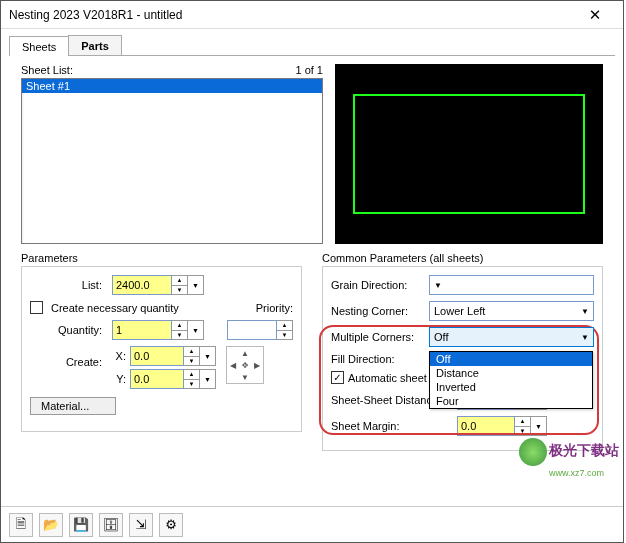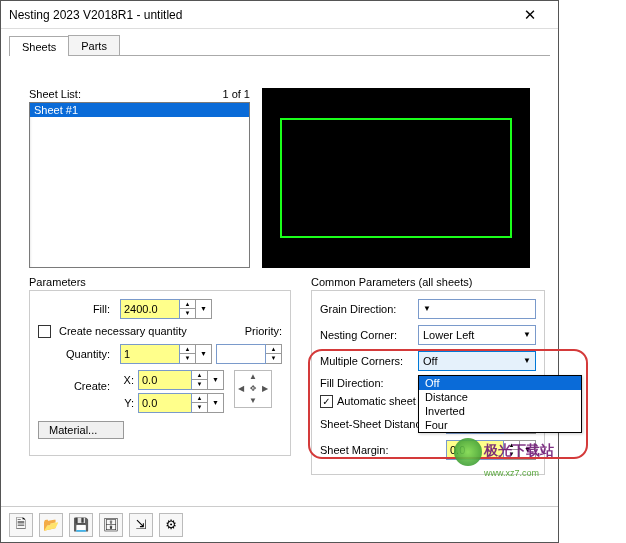--- a/index.html
+++ b/index.html
@@ -1,26 +1,26 @@
 <!DOCTYPE html>
 <html><head>
 <meta charset="utf-8">
 <style>
 * { box-sizing: border-box; font-family: "Segoe UI", Tahoma, sans-serif; font-size: 11px; }
 body { margin: 0; background: #fff; }
-.window { width: 559px; height: 543px; border: 1px solid #555; background: #fff; display: flex; flex-direction: column; }
+.window { width: 624px; height: 543px; border: 1px solid #555; background: #fff; display: flex; flex-direction: column; }
 .titlebar { height: 28px; display: flex; align-items: center; padding: 0 8px; border-bottom: 1px solid #ddd; }
 .titlebar .title { flex: 1; font-size: 12px; }
 .titlebar .close { width: 40px; text-align: center; font-size: 15px; cursor: default; }
 
 .tabs-row { display: flex; margin: 6px 8px 0; border-bottom: 1px solid #aaa; }
 .tab { padding: 4px 12px 3px; border: 1px solid #aaa; border-bottom: none; margin-right: -1px; background: #fff; position: relative; top: 1px; cursor: default; }
-.tab.inactive { background: #f4f4f4; top: 0; }
-
-.content { flex: 1; padding: 8px 28px; display: flex; flex-direction: column; justify-content: center; }
+.tab.inactive { background: #f4f4f4; top: 0; font-weight: bold; }
+
+.content { flex: 1; padding: 8px 20px; display: flex; flex-direction: column; }
 
 .upper { display: flex; gap: 12px; height: 180px; }
 .left-up { flex: 1; display: flex; flex-direction: column; }
 .listhdr { display: flex; justify-content: space-between; margin-bottom: 2px; }
 .listbox { flex: 1; border: 1px solid #7a7a7a; background: #fff; overflow: hidden; box-shadow: inset 1px 1px 2px rgba(0,0,0,0.08); }
 .listitem { background: #0a6bd8; color: #fff; padding: 1px 4px; }
 .preview { width: 268px; background: #000; display: flex; align-items: center; justify-content: center; }
 .preview-rect { width: 232px; height: 120px; border: 2px solid #1bff1b; }
 
 .lower { display: flex; gap: 20px; margin-top: 8px; }
@@ -95,21 +95,21 @@
       <div class="preview">
         <div class="preview-rect"></div>
       </div>
     </div>
 
     <div class="lower">
       <div class="params-left">
         <div class="group-label">Parameters</div>
         <div class="group-box">
           <div class="row">
-            <div class="lbl">Fill:</div>
+            <div class="lbl">List:</div>
             <div class="num">
               <div class="numbox">2400.0</div>
               <div class="spin">
                   <div>▲</div>
                   <div>▼</div>
                 </div>
               <div class="dd">▼</div>
             </div>
           </div>
           <div class="row">

